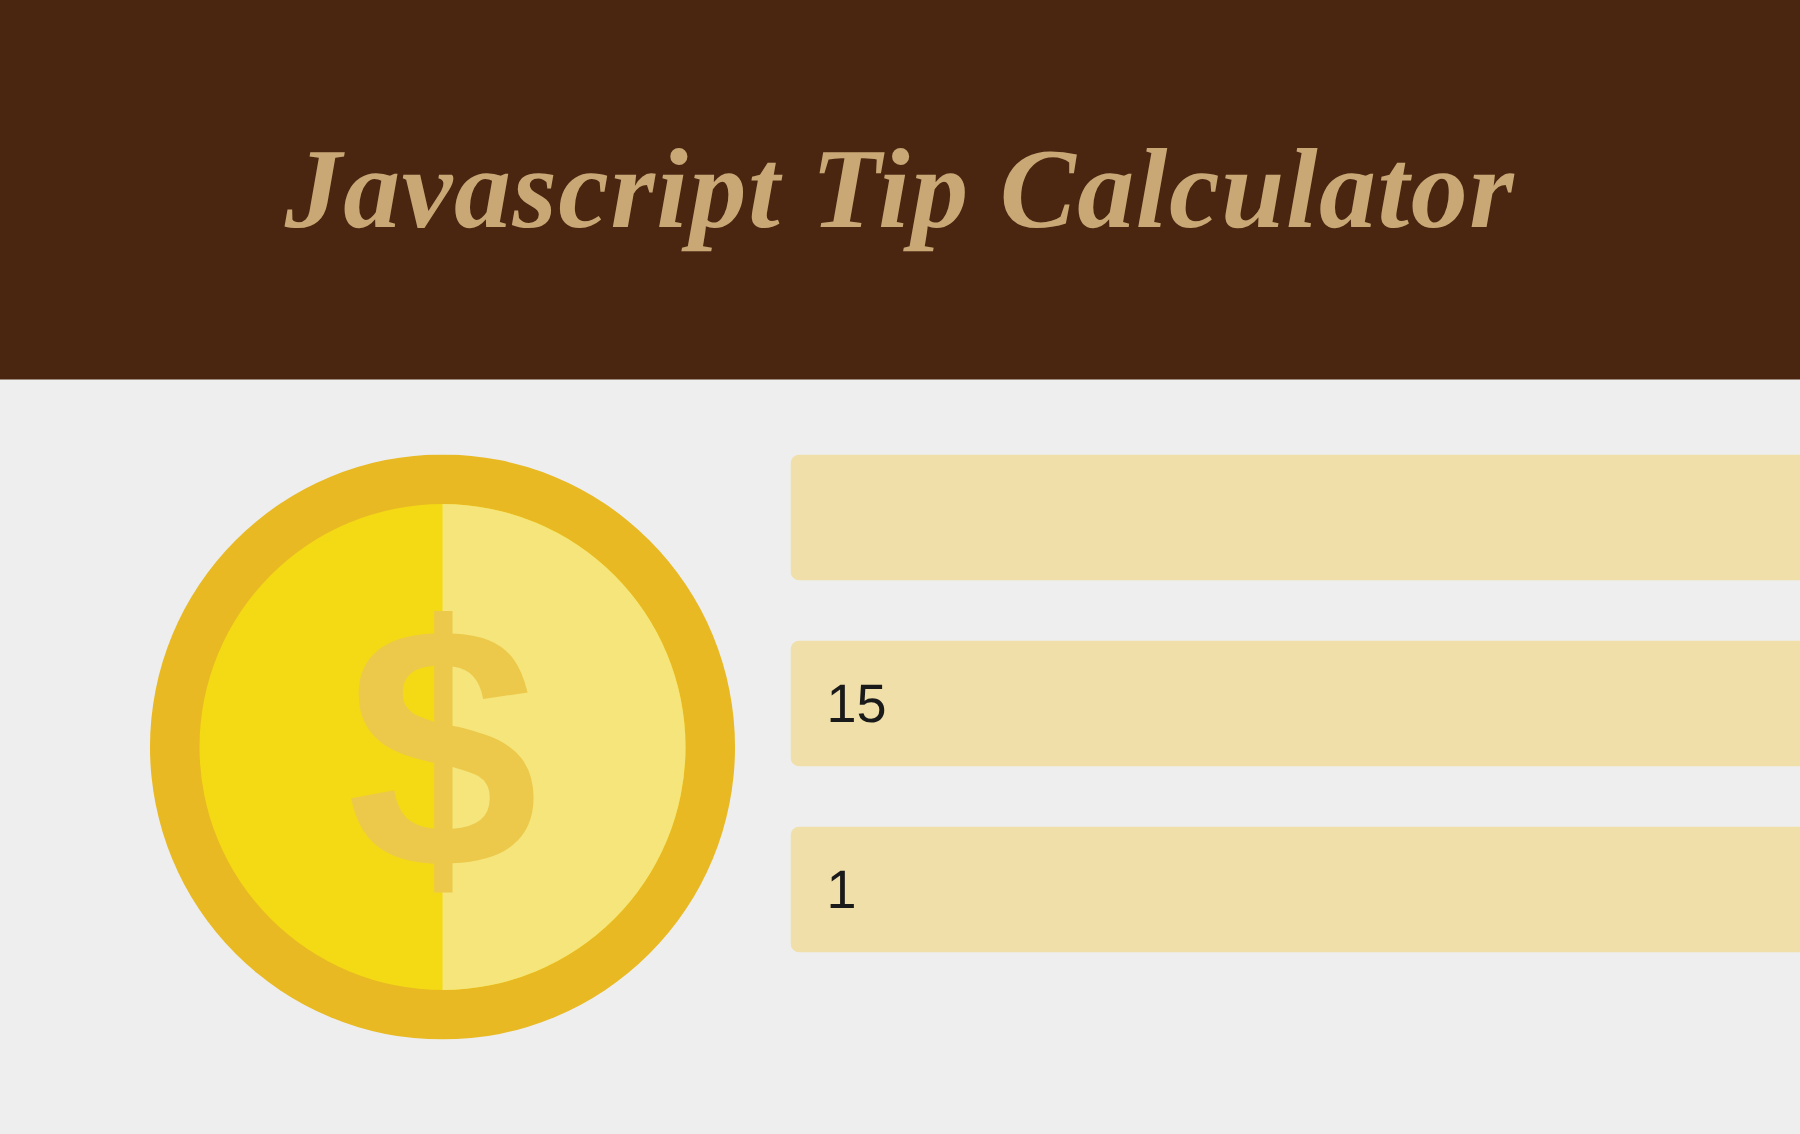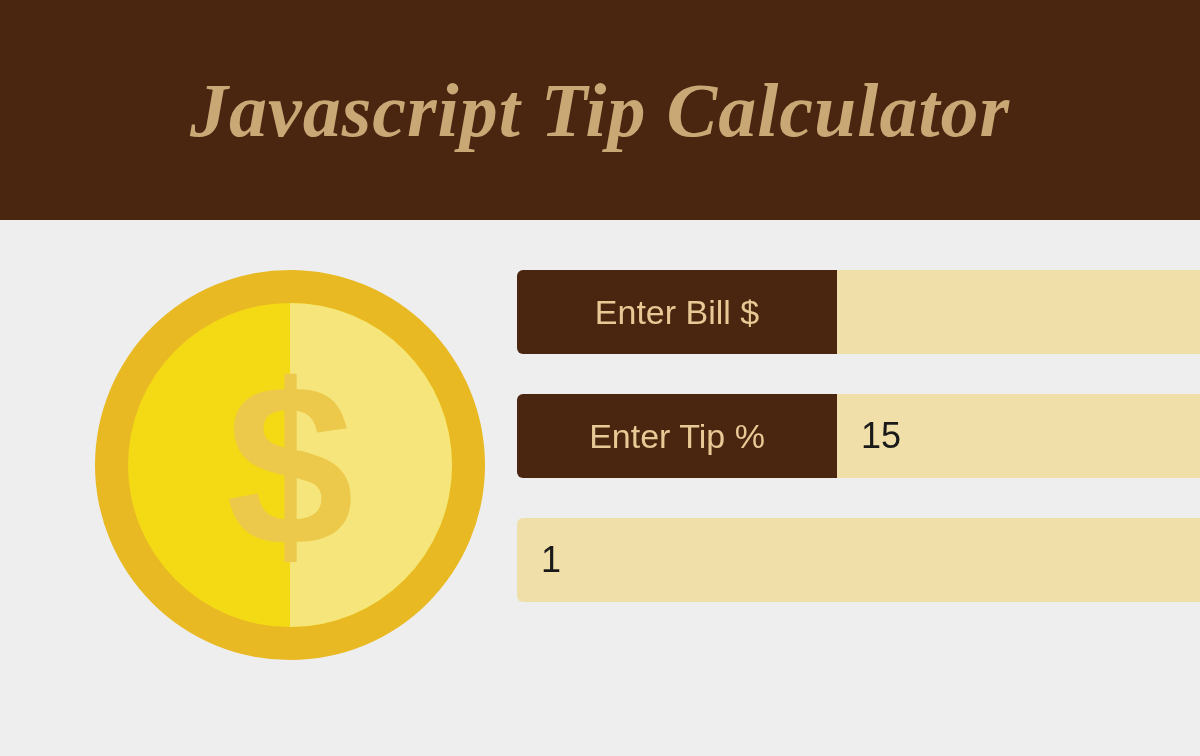--- a/index.html
+++ b/index.html
@@ -9,21 +9,21 @@
     }
     body {
       width: 1200px;
       height: 756px;
       background: #eeeeee;
       font-family: Arial, sans-serif;
       overflow: hidden;
     }
     .header {
       width: 100%;
-      height: 220px;
+      height: 253px;
       background: #4a2611;
       display: flex;
       align-items: center;
       justify-content: center;
     }
     .header-title {
       font-family: 'Brush Script MT', cursive;
       font-size: 76px;
       font-weight: bold;
       font-style: italic;
@@ -94,26 +94,24 @@
         <circle cx="195" cy="195" r="195" fill="#e8b923"></circle>
         <circle cx="195" cy="195" r="162" fill="#f4d915"></circle>
         <path d="M 195 33 A 162 162 0 0 1 357 195 A 162 162 0 0 1 195 357 Z" fill="#f5e57a"></path>
         <text x="195" y="275" font-size="230" font-weight="bold" text-anchor="middle" fill="#ecc94b" font-family="Arial">$</text>
       </svg>
     </div>
   </div>
 
   <div class="form-area">
     <div class="field-row">
-      <div class="field-label">Enter Bill $</div>
       <input class="field-input" type="text" value="" style="">
     </div>
 
     <div class="field-row">
-      <div class="field-label">Enter Tip %</div>
       <input class="field-input" type="text" value="15" style="">
     </div>
 
     <div class="field-row">
       <input class="field-input" type="text" value="1" style="">
     </div>
   </div>
 </div>
 
 </body></html>

